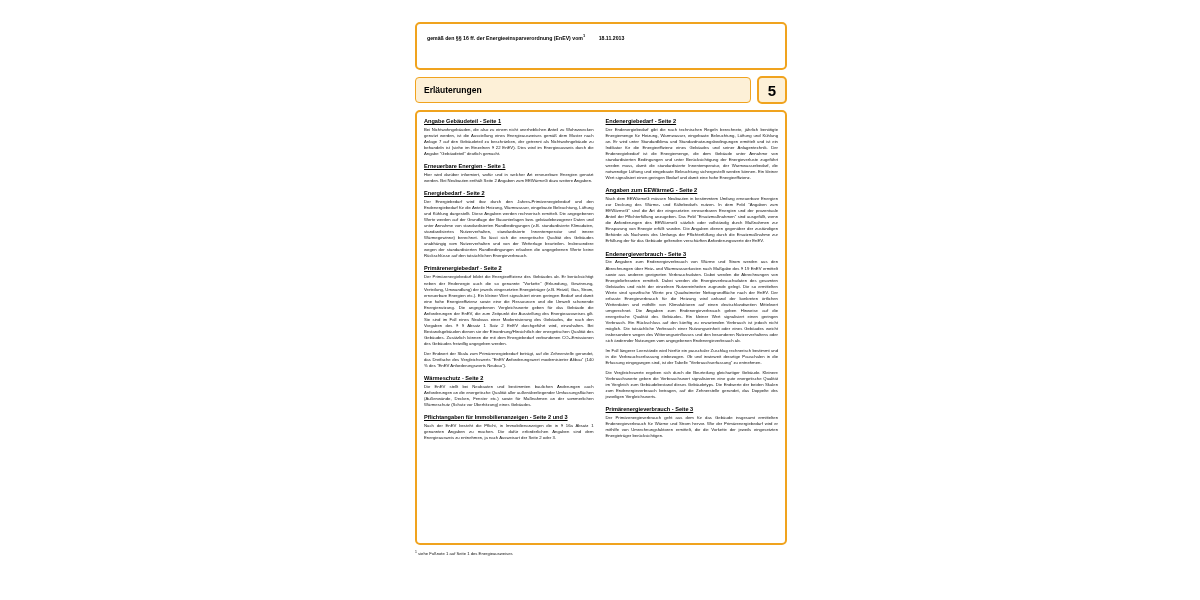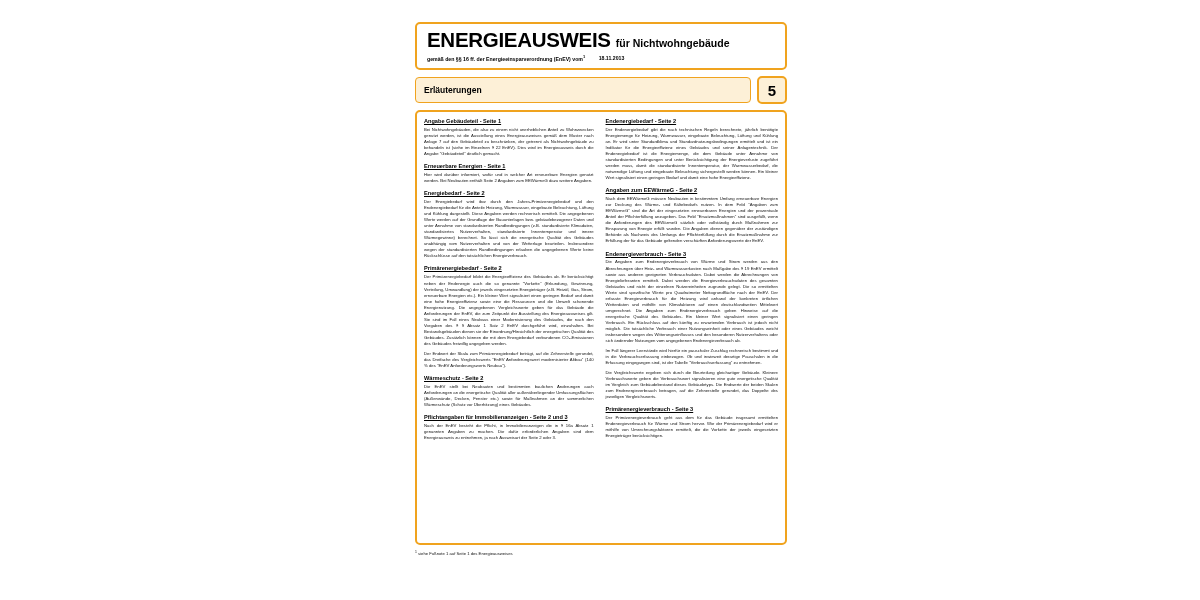--- a/index.html
+++ b/index.html
@@ -147,24 +147,20 @@
   }
   .footnote sup { font-size: 3.4px; }
 </style>
 </head>
 <body>
 
 <div id="page">
   <div class="doc">
 
     <div class="header-box">
-      <div class="title-line">
-        <span class="title-main">ENERGIEAUSWEIS</span>
-        <span class="title-sub">für Nichtwohngebäude</span>
-      </div>
       <div class="title-legal">
         <span>gemäß den §§ 16 ff. der Energieeinsparverordnung (EnEV) vom</span><sup>1</sup>
         <span class="title-date">18.11.2013</span>
       </div>
     </div>
 
     <div class="subheader">
       <div class="subheader-bar">
         <span>Erläuterungen</span>
       </div>

